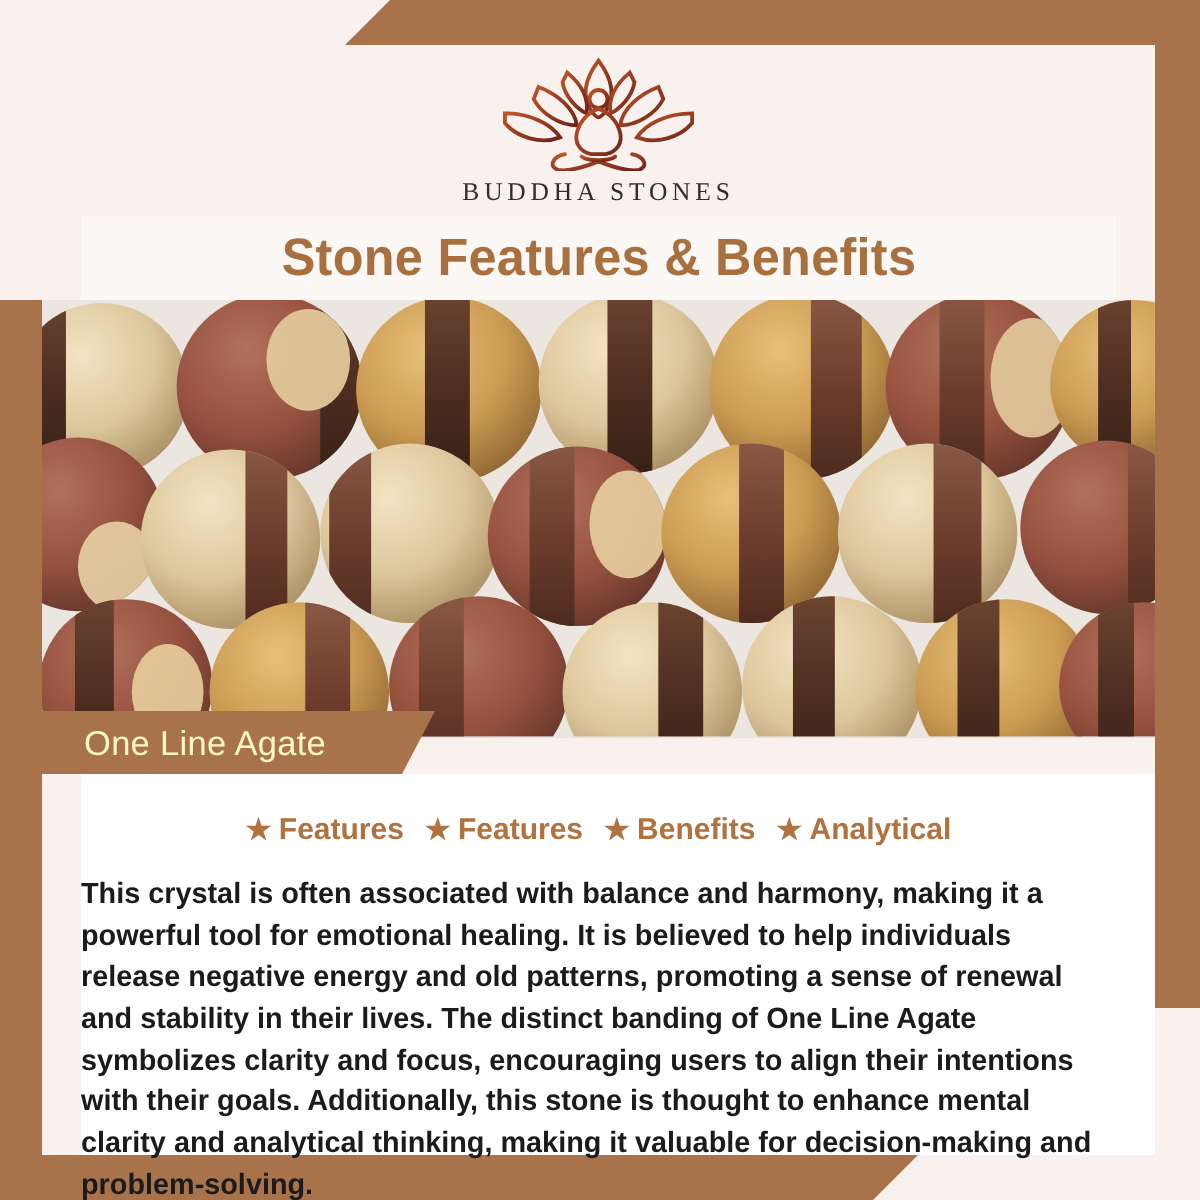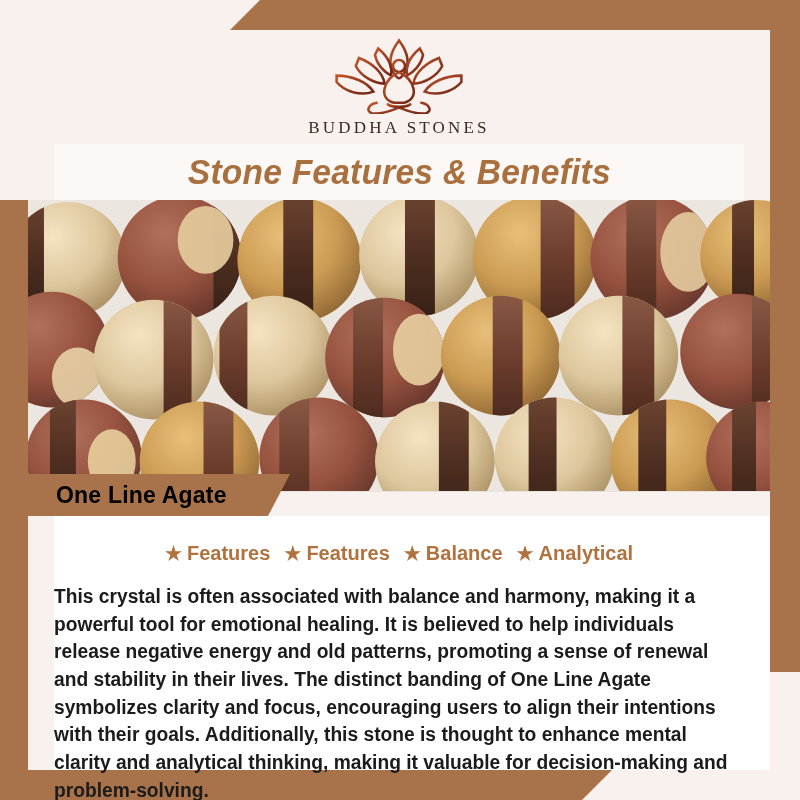--- a/index.html
+++ b/index.html
@@ -45,21 +45,21 @@
     font-size:17px;
     letter-spacing:3.2px;
     color:#3a2a24;
     font-weight:400;
   }
 
   
   .title-band {
     position:absolute; left:26px; right:26px; top:114px; height:56px;
     background:#fcf8f6;
-    display:flex; align-items:center; justify-content:center;font-style:italic;
+    display:flex; align-items:center; justify-content:center;
   }
   .title-band h1 {
     font-family:"Liberation Sans Narrow","Liberation Sans", sans-serif;
     font-size:35px;
     font-weight:bold;
     color:#a8703f;
     letter-spacing:0.2px;
     transform: scaleX(0.96);
     white-space:nowrap;
   }
@@ -73,23 +73,23 @@
   .beads { position:absolute; inset:0; }
 
   
   .name-banner {
     position:absolute; left:0; top:444px; height:42px; width:262px;
     background:#a8734b;
     clip-path: polygon(0 0, 100% 0, calc(100% - 22px) 100%, 0 100%);
     display:flex; align-items:center;
   }
   .name-banner span {
-    color:#000000;
+    color:#fef9c3;
     font-size:23px;
-    font-weight:700;
+    font-weight:400;
     padding-left:28px;
     letter-spacing:0.2px;
     white-space:nowrap;
   }
 
   
   .text-panel {
     position:absolute; left:26px; right:0; top:486px; bottom:0;
     background:#ffffff;
     padding:26px 22px 0 0;
@@ -379,21 +379,21 @@
         <span class="kw">
           <span class="star">★</span>
           <span>Features</span>
         </span>
         <span class="kw">
           <span class="star">★</span>
           <span>Features</span>
         </span>
         <span class="kw">
           <span class="star">★</span>
-          <span>Balance</span>
+          <span>Benefits</span>
         </span>
         <span class="kw">
           <span class="star">★</span>
           <span>Analytical</span>
         </span>
       </div>
 
       <p class="body-copy">This crystal is often associated with balance and harmony, making it a powerful tool for emotional healing. It is believed to help individuals release negative energy and old patterns, promoting a sense of renewal and stability in their lives. The distinct banding of One Line Agate symbolizes clarity and focus, encouraging users to align their intentions with their goals. Additionally, this stone is thought to enhance mental clarity and analytical thinking, making it valuable for decision-making and problem-solving.</p>
     </div>
 

